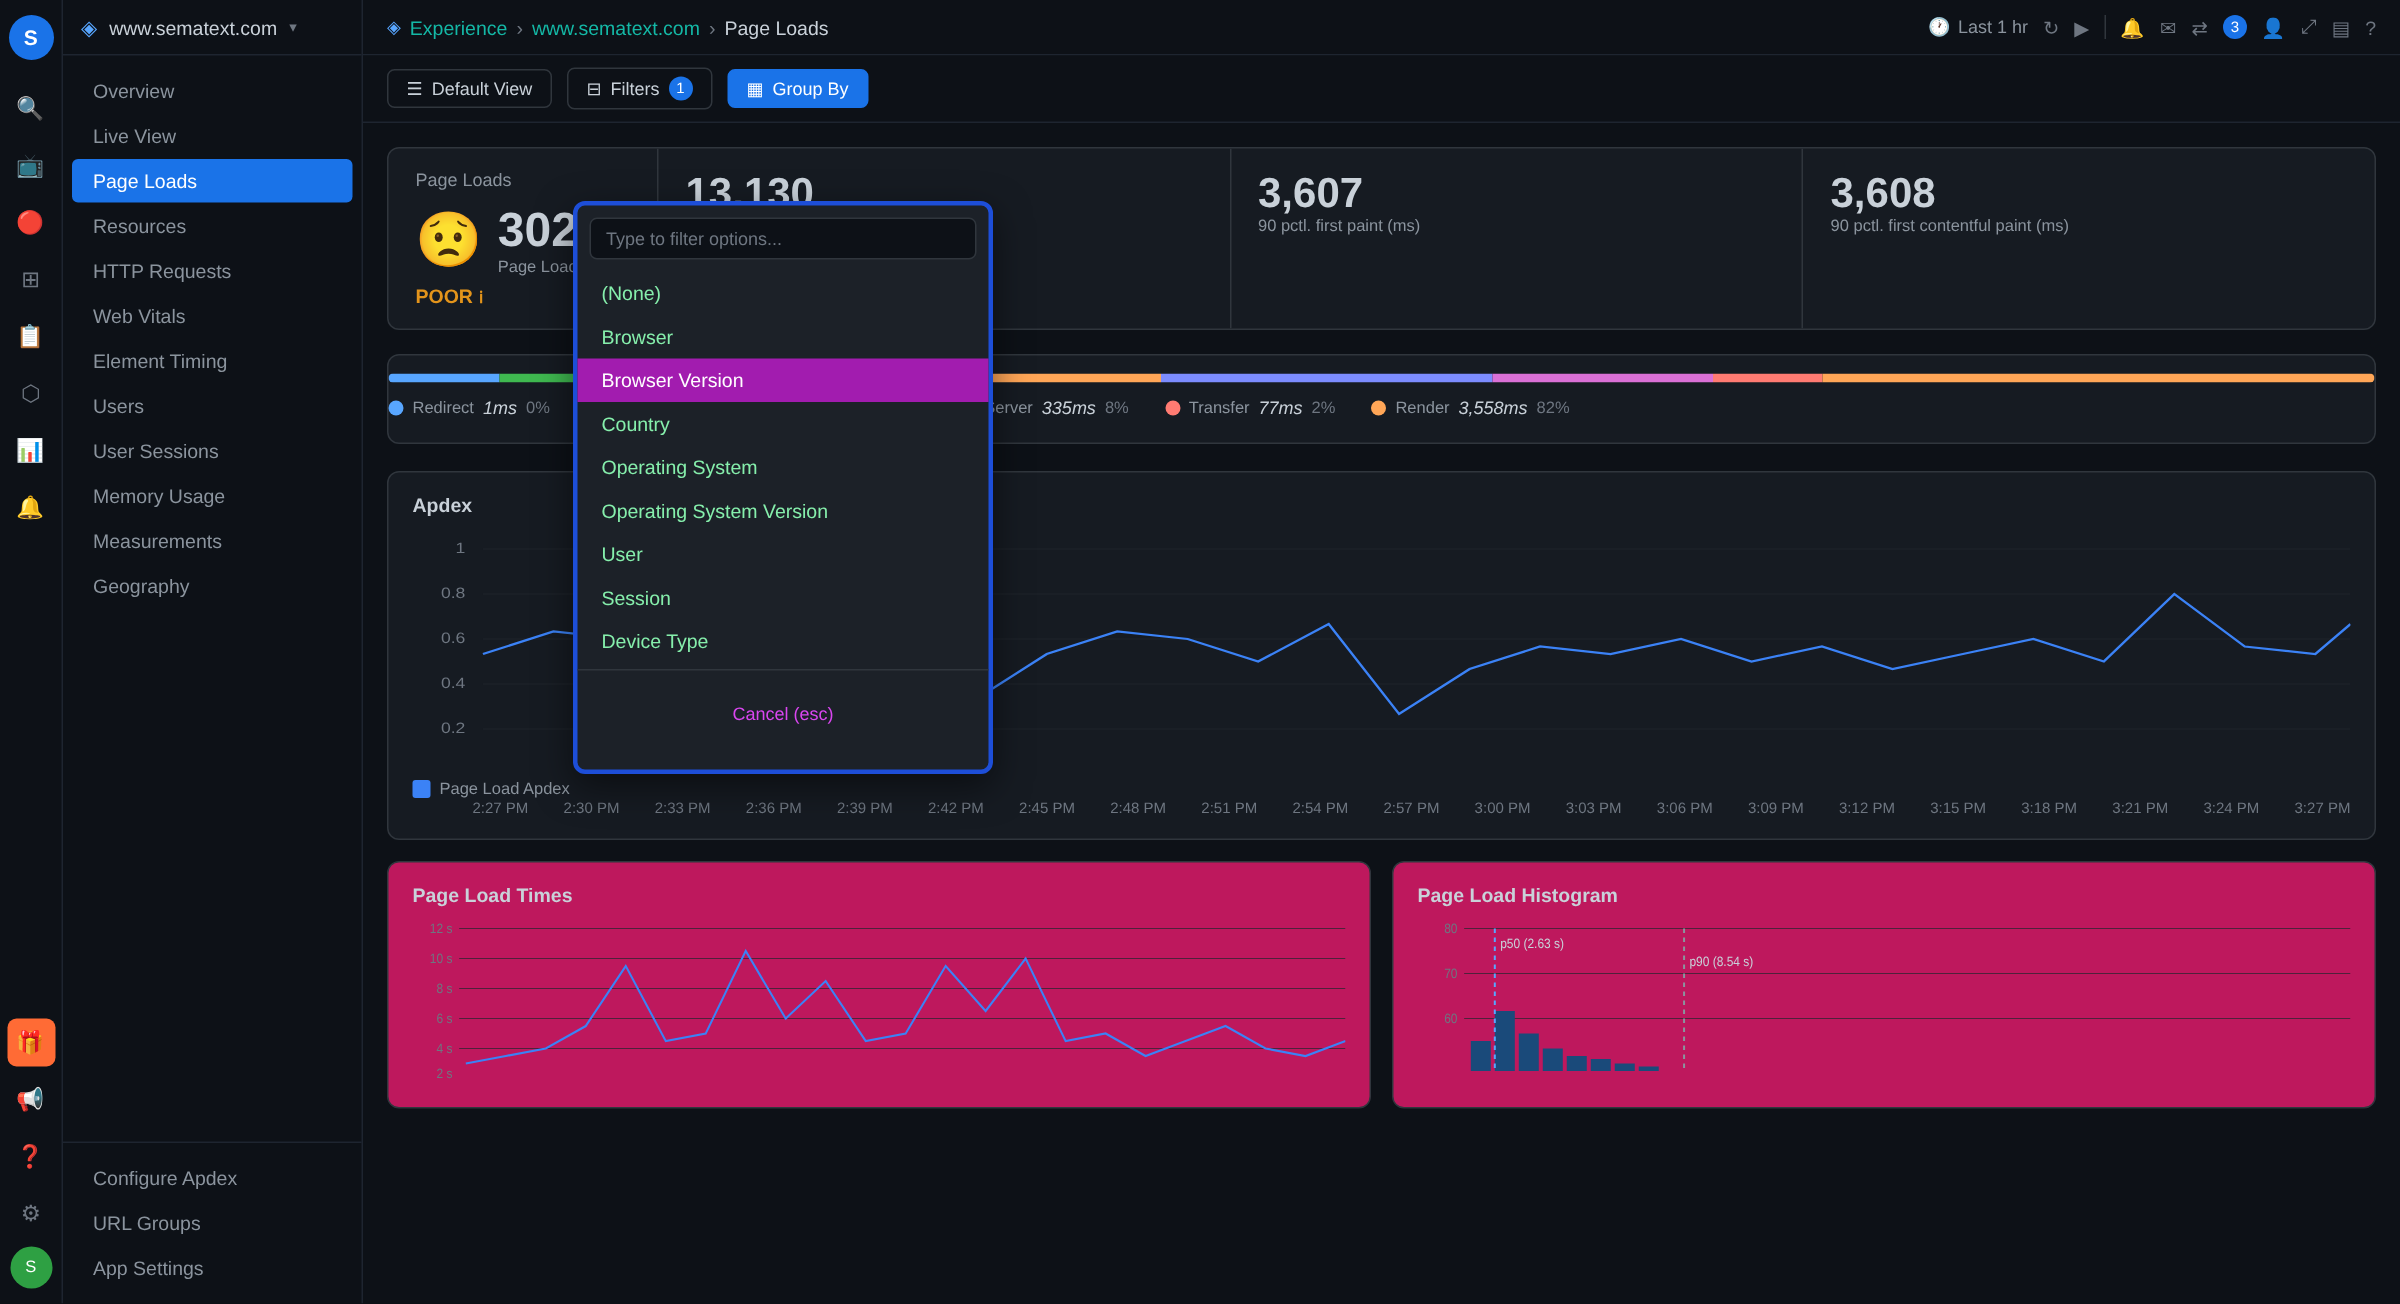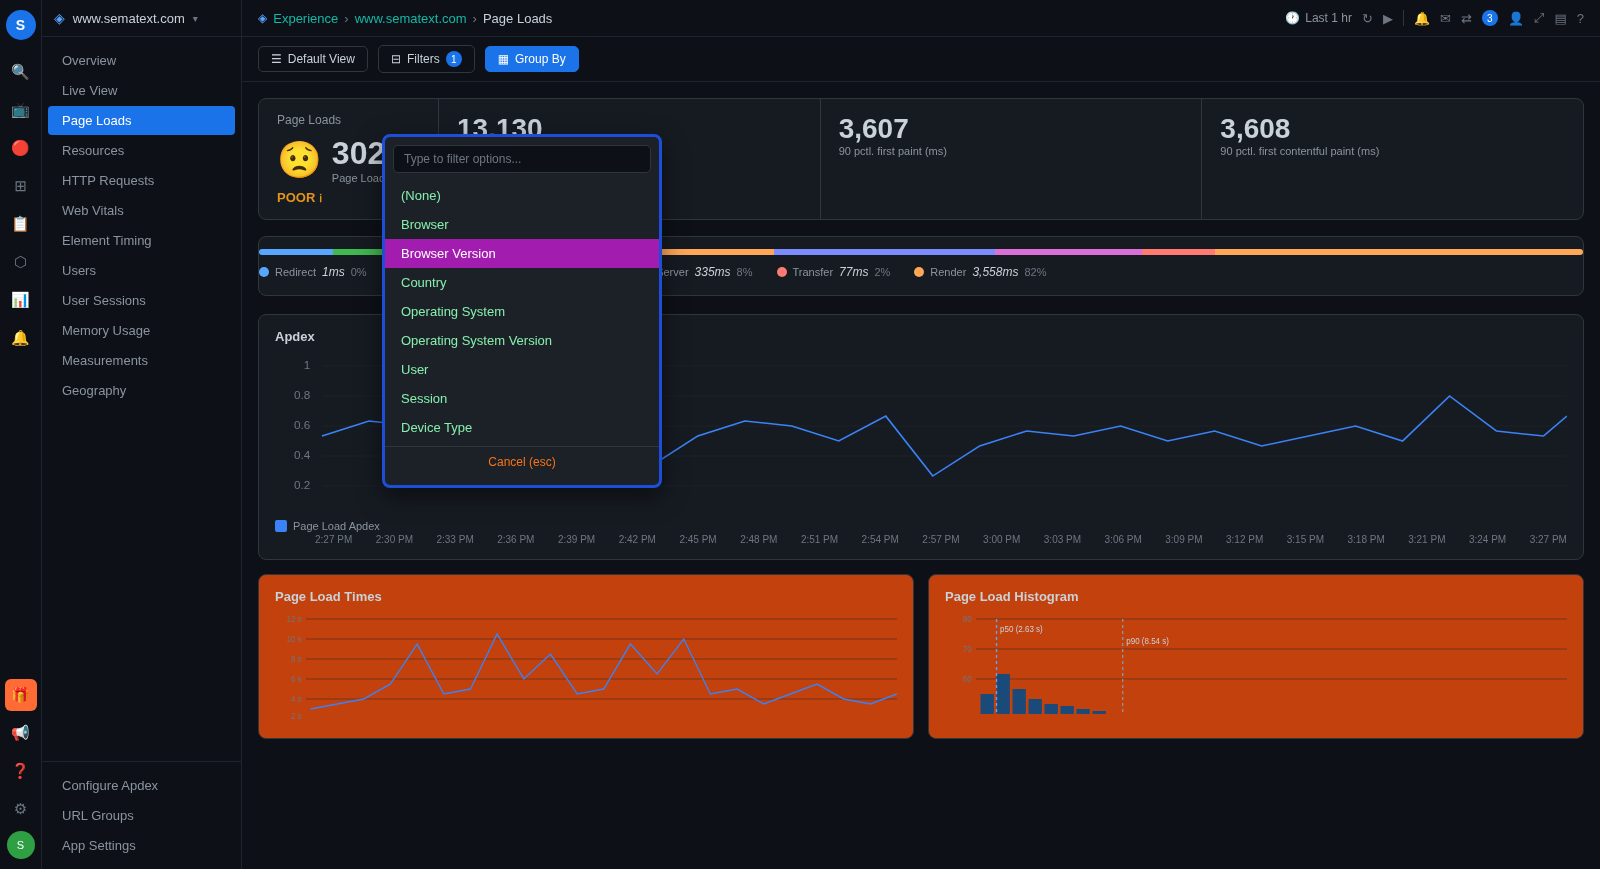--- a/index.html
+++ b/index.html
@@ -311,36 +311,36 @@
     .dropdown-search::placeholder { color: #6e7681; }
     .dropdown-item {
       padding: 7px 16px;
       cursor: pointer;
       font-size: 13px;
       color: #86efac;
     }
     .dropdown-item.selected { background: #a21caf; color: white; }
     .dropdown-cancel {
       text-align: center;
-      padding: 8px;
-      color: #f97316;
+      padding: 22px;
+      color: #d946ef;
       font-size: 12px;
       cursor: pointer;
       border-top: 1px solid #30363d;
       margin-top: 4px;
     }
 
     
     .bottom-charts {
       display: flex;
       gap: 14px;
     }
     .bottom-chart {
       flex: 1;
-      background: #c2410c;
+      background: #be185d;
       border: 1px solid #30363d;
       border-radius: 8px;
       padding: 14px 16px;
     }
     .bottom-chart-title { font-size: 13px; font-weight: 600; color: #c9d1d9; margin-bottom: 10px; }
   </style>
 </head>
 <body>
 
 <div class="icon-bar">

